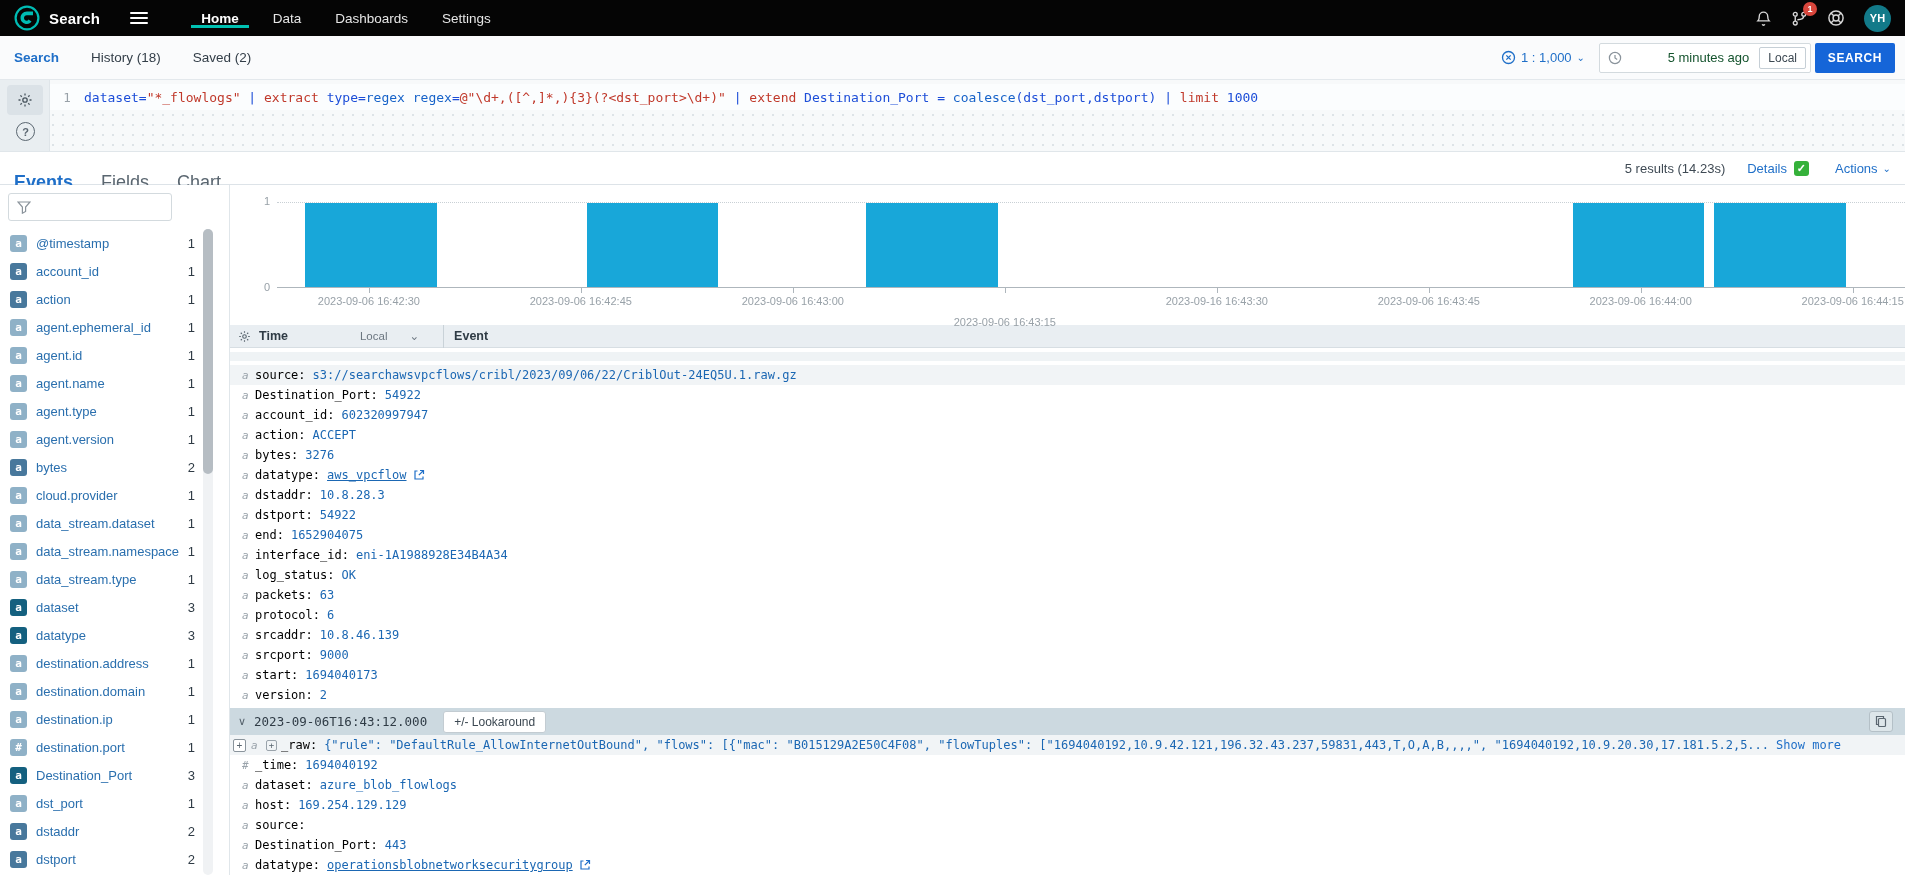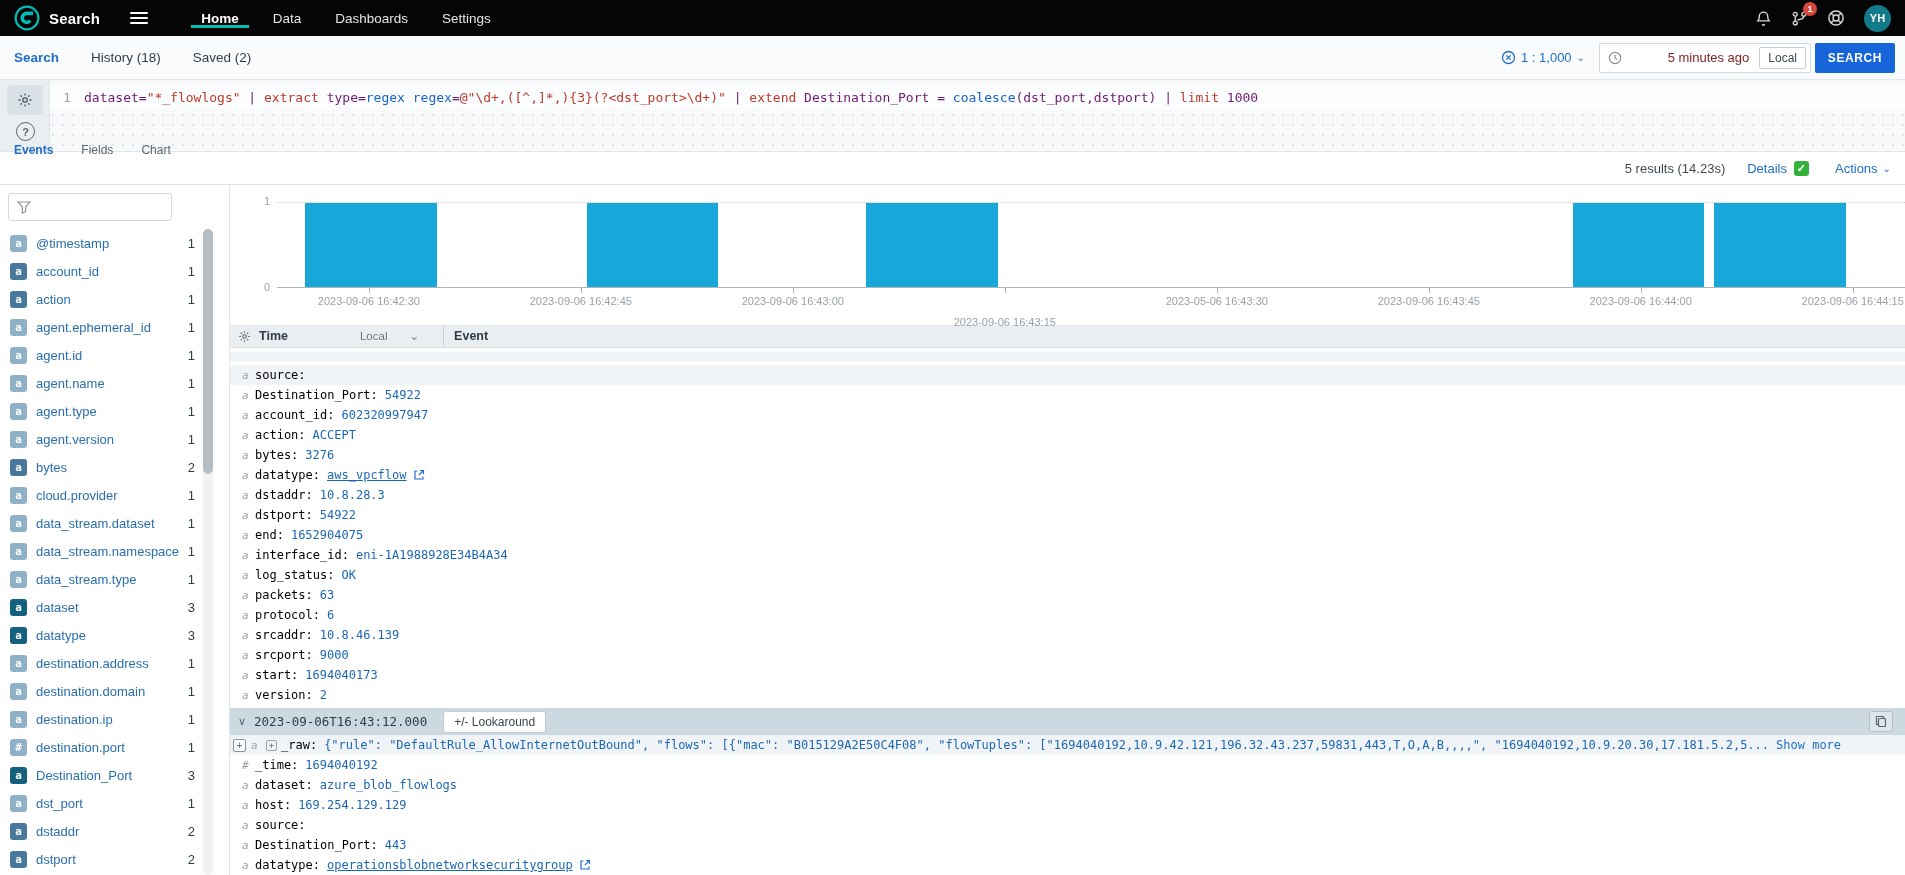--- a/index.html
+++ b/index.html
@@ -27,41 +27,41 @@
 
 .subheader{height:44px;background:#fafbfc;border-bottom:1px solid #e3e8ec;display:flex;align-items:center;padding:0 10px}
 .sub-tabs{display:flex;gap:32px;padding-left:4px;font-size:13.5px}
 .sub-tab{color:#333e48;cursor:pointer}
 .sub-tab.active{color:#1f6fc8;font-weight:700}
 .sub-right{margin-left:auto;display:flex;align-items:center}
 .sampling{color:#1f6fc8;font-size:13px;display:flex;align-items:center;gap:5px;margin-right:14px;cursor:pointer}
 .samp-caret{font-size:10px;color:#1f6fc8}
 .time-box{width:212px;height:30px;background:#fff;border:1px solid #d3dade;border-radius:2px;display:flex;
   align-items:center;padding:0 4px 0 8px;margin-right:4px}
-.time-text{flex:1;text-align:right;font-size:13px;color:#7f1d1d;margin-right:10px;white-space:nowrap}
+.time-text{flex:1;text-align:right;font-size:13px;color:#14532d;margin-right:10px;white-space:nowrap}
 .local-chip{border:1px solid #c6cfd6;border-radius:2px;font-size:12px;color:#3c4852;padding:3px 8px;background:#fff;cursor:pointer}
 .search-btn{width:80px;height:30px;background:#1565d8;color:#fff;font-size:12px;font-weight:700;border:none;
   border-radius:2px;letter-spacing:.6px;cursor:pointer}
 
 
 .editor{height:72px;position:relative;background:#f7f9fa;border-bottom:1px solid #e0e6ea;
   background-image:radial-gradient(#dde3e7 1px,transparent 1.2px);background-size:10px 10px;background-position:58px 10px}
 .gutter{position:absolute;left:0;top:0;bottom:0;width:50px;background:#e9eef1;border-right:1px solid #dfe5e9}
 .gear-tile{position:absolute;left:7px;top:5px;width:36px;height:30px;background:#dbe2e7;border-radius:4px;
   display:flex;align-items:center;justify-content:center;cursor:pointer}
 .help-circle{position:absolute;left:16px;top:42px;width:19px;height:19px;border:1.5px solid #5a6670;border-radius:50%;
   color:#5a6670;font-size:11px;font-weight:700;display:flex;align-items:center;justify-content:center;cursor:pointer}
 .code-line{position:absolute;left:50px;right:0;top:4px;height:26px;background:#fbfdfe;display:flex;align-items:center;
   font-family:"DejaVu Sans Mono",monospace;font-size:13px;color:#24292e;white-space:pre;overflow:hidden}
 .line-no{width:34px;text-align:center;color:#98a1a8;font-size:12.5px;flex:none}
-.qd{color:#701a75}.qr{color:#c0392b}.qb{color:#1763c9}
+.qd{color:#1d4ed8}.qr{color:#c0392b}.qb{color:#1763c9}
 
 
 .tabsbar{height:33px;border-bottom:1px solid #dde3e8;display:flex;align-items:center;padding:0 14px;background:#fff}
-.rtab{margin-right:28px;font-size:12px;color:#5a6670;position:relative;height:50px;display:flex;align-items:flex-start;cursor:pointer}
+.rtab{margin-right:28px;font-size:18px;color:#5a6670;position:relative;height:50px;display:flex;align-items:flex-end;cursor:pointer}
 .rtab.active{color:#1f6fc8;font-weight:700}
 .rtab.active::after{content:"";position:absolute;left:-4px;right:-4px;bottom:0;height:3px;background:#1f6fc8}
 .tabs-right{margin-left:auto;display:flex;align-items:center;font-size:13px}
 .results-summary{color:#3f4a54;margin-right:22px}
 .details{color:#1f6fc8;display:flex;align-items:center;gap:7px;margin-right:26px;cursor:pointer}
 .checkbox{width:15px;height:15px;background:#35b13a;border-radius:3px;color:#fff;font-size:11px;line-height:15px;
   text-align:center;font-weight:700}
 .actions{color:#1f6fc8;display:flex;align-items:center;gap:5px;cursor:pointer}
 .caret{font-size:10px}
 
@@ -429,21 +429,21 @@
         <div id="axis">
             <div class="xtick-mark" style="left: 138.9px;"></div>
             <div class="xtick-label" style="left: 138.9px;">2023-09-06 16:42:30</div>
             <div class="xtick-mark" style="left: 350.8px;"></div>
             <div class="xtick-label" style="left: 350.8px;">2023-09-06 16:42:45</div>
             <div class="xtick-mark" style="left: 562.8px;"></div>
             <div class="xtick-label" style="left: 562.8px;">2023-09-06 16:43:00</div>
             <div class="xtick-mark" style="left: 774.8px;"></div>
             <div class="xtick-label" style="left: 774.8px; margin-top: 21px;">2023-09-06 16:43:15</div>
             <div class="xtick-mark" style="left: 986.8px;"></div>
-            <div class="xtick-label" style="left: 986.8px;">2023-05-06 16:43:30</div>
+            <div class="xtick-label" style="left: 986.8px;">2023-09-16 16:43:30</div>
             <div class="xtick-mark" style="left: 1198.8px;"></div>
             <div class="xtick-label" style="left: 1198.8px;">2023-09-06 16:43:45</div>
             <div class="xtick-mark" style="left: 1410.7px;"></div>
             <div class="xtick-label" style="left: 1410.7px;">2023-09-06 16:44:00</div>
             <div class="xtick-mark" style="left: 1622.7px;"></div>
             <div class="xtick-label" style="left: 1622.7px;">2023-09-06 16:44:15</div>
           </div>
       </div>
 
       <div class="events">
@@ -463,20 +463,21 @@
           <span class="ev-h-event">Event</span>
         </div>
 
         <div class="e-partial"></div>
 
         <div class="e-rows">
 
             <div class="e-row hl">
               <span class="e-type">a</span>
               <span class="e-key">source:</span>
+              <span class="e-val">s3://searchawsvpcflows/cribl/2023/09/06/22/CriblOut-24EQ5U.1.raw.gz</span>
               
             </div>
 
             <div class="e-row">
               <span class="e-type">a</span>
               <span class="e-key">Destination_Port:</span>
               <span class="e-val">54922</span>
               
             </div>
 

